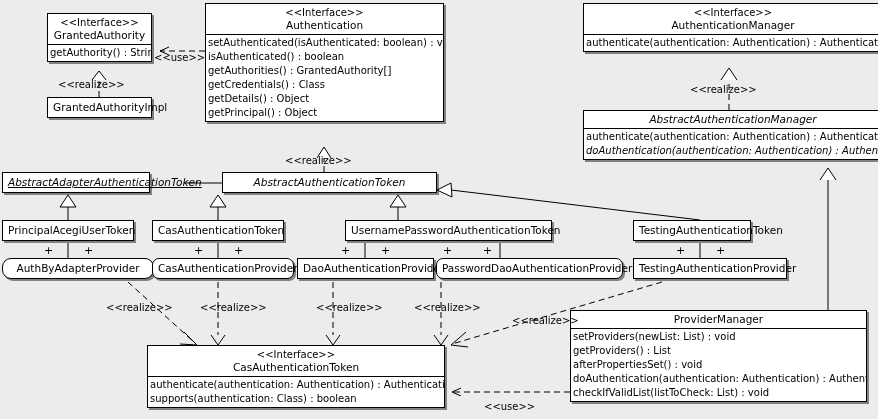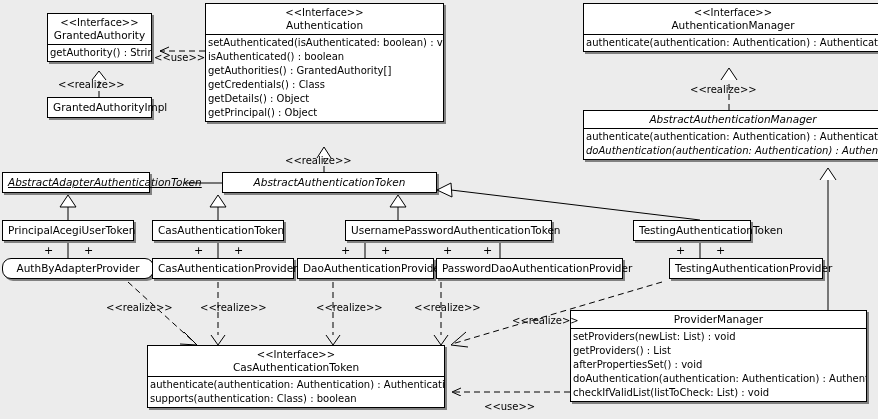--- a/index.html
+++ b/index.html
@@ -276,39 +276,39 @@
       <span class="cls-name">TestingAuthenticationToken</span>
     </div>
   </div>
 
   <div class="uml-box simple-box" style="left:2px; top:258px; width:152px;border-radius:9px;">
     <div class="box-header">
       <span class="cls-name">AuthByAdapterProvider</span>
     </div>
   </div>
 
-  <div class="uml-box simple-box" style="left:152px; top:258px; width:142px;">
+  <div class="uml-box simple-box" style="left:152px; top:258px; width:142px;border-radius:7px;">
     <div class="box-header">
       <span class="cls-name">CasAuthenticationProvider</span>
     </div>
   </div>
 
   <div class="uml-box simple-box" style="left:297px; top:258px; width:137px;">
     <div class="box-header">
       <span class="cls-name">DaoAuthenticationProvider</span>
     </div>
   </div>
 
-  <div class="uml-box simple-box" style="left:436px; top:258px; width:187px;">
+  <div class="uml-box simple-box" style="left:436px; top:258px; width:187px;border-radius:7px;">
     <div class="box-header">
       <span class="cls-name">PasswordDaoAuthenticationProvider</span>
     </div>
   </div>
 
-  <div class="uml-box simple-box" style="left:669px; top:258px; width:154px;">
+  <div class="uml-box simple-box" style="left:633px; top:258px; width:154px;">
     <div class="box-header">
       <span class="cls-name">TestingAuthenticationProvider</span>
     </div>
   </div>
 
   <div class="uml-box" style="left:147px; top:345px; width:298px;">
     <div class="box-header">
       <span class="stereo">&lt;&lt;Interface&gt;&gt;</span>
       <span class="cls-name">CasAuthenticationToken</span>
     </div>

